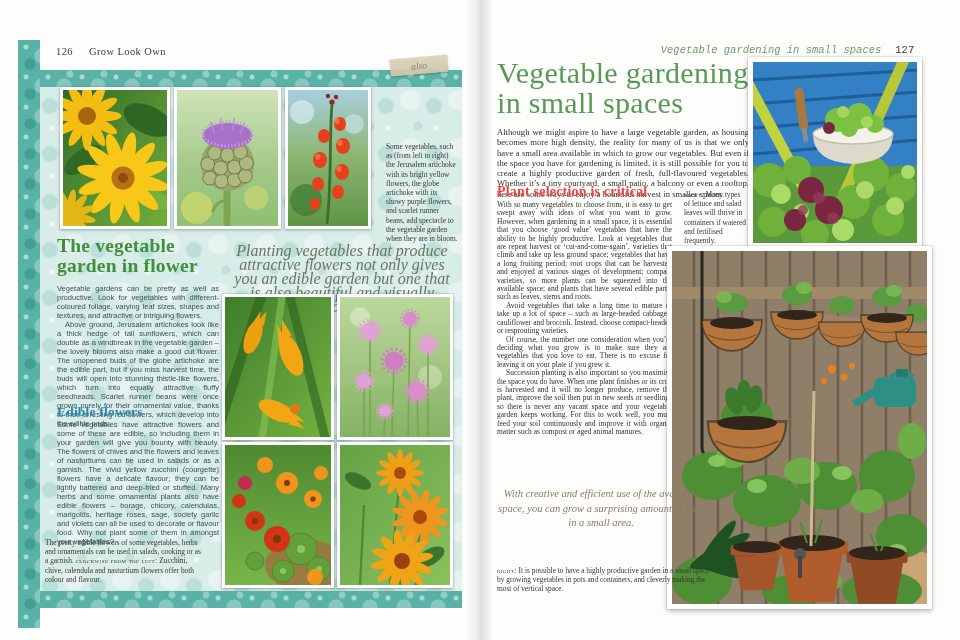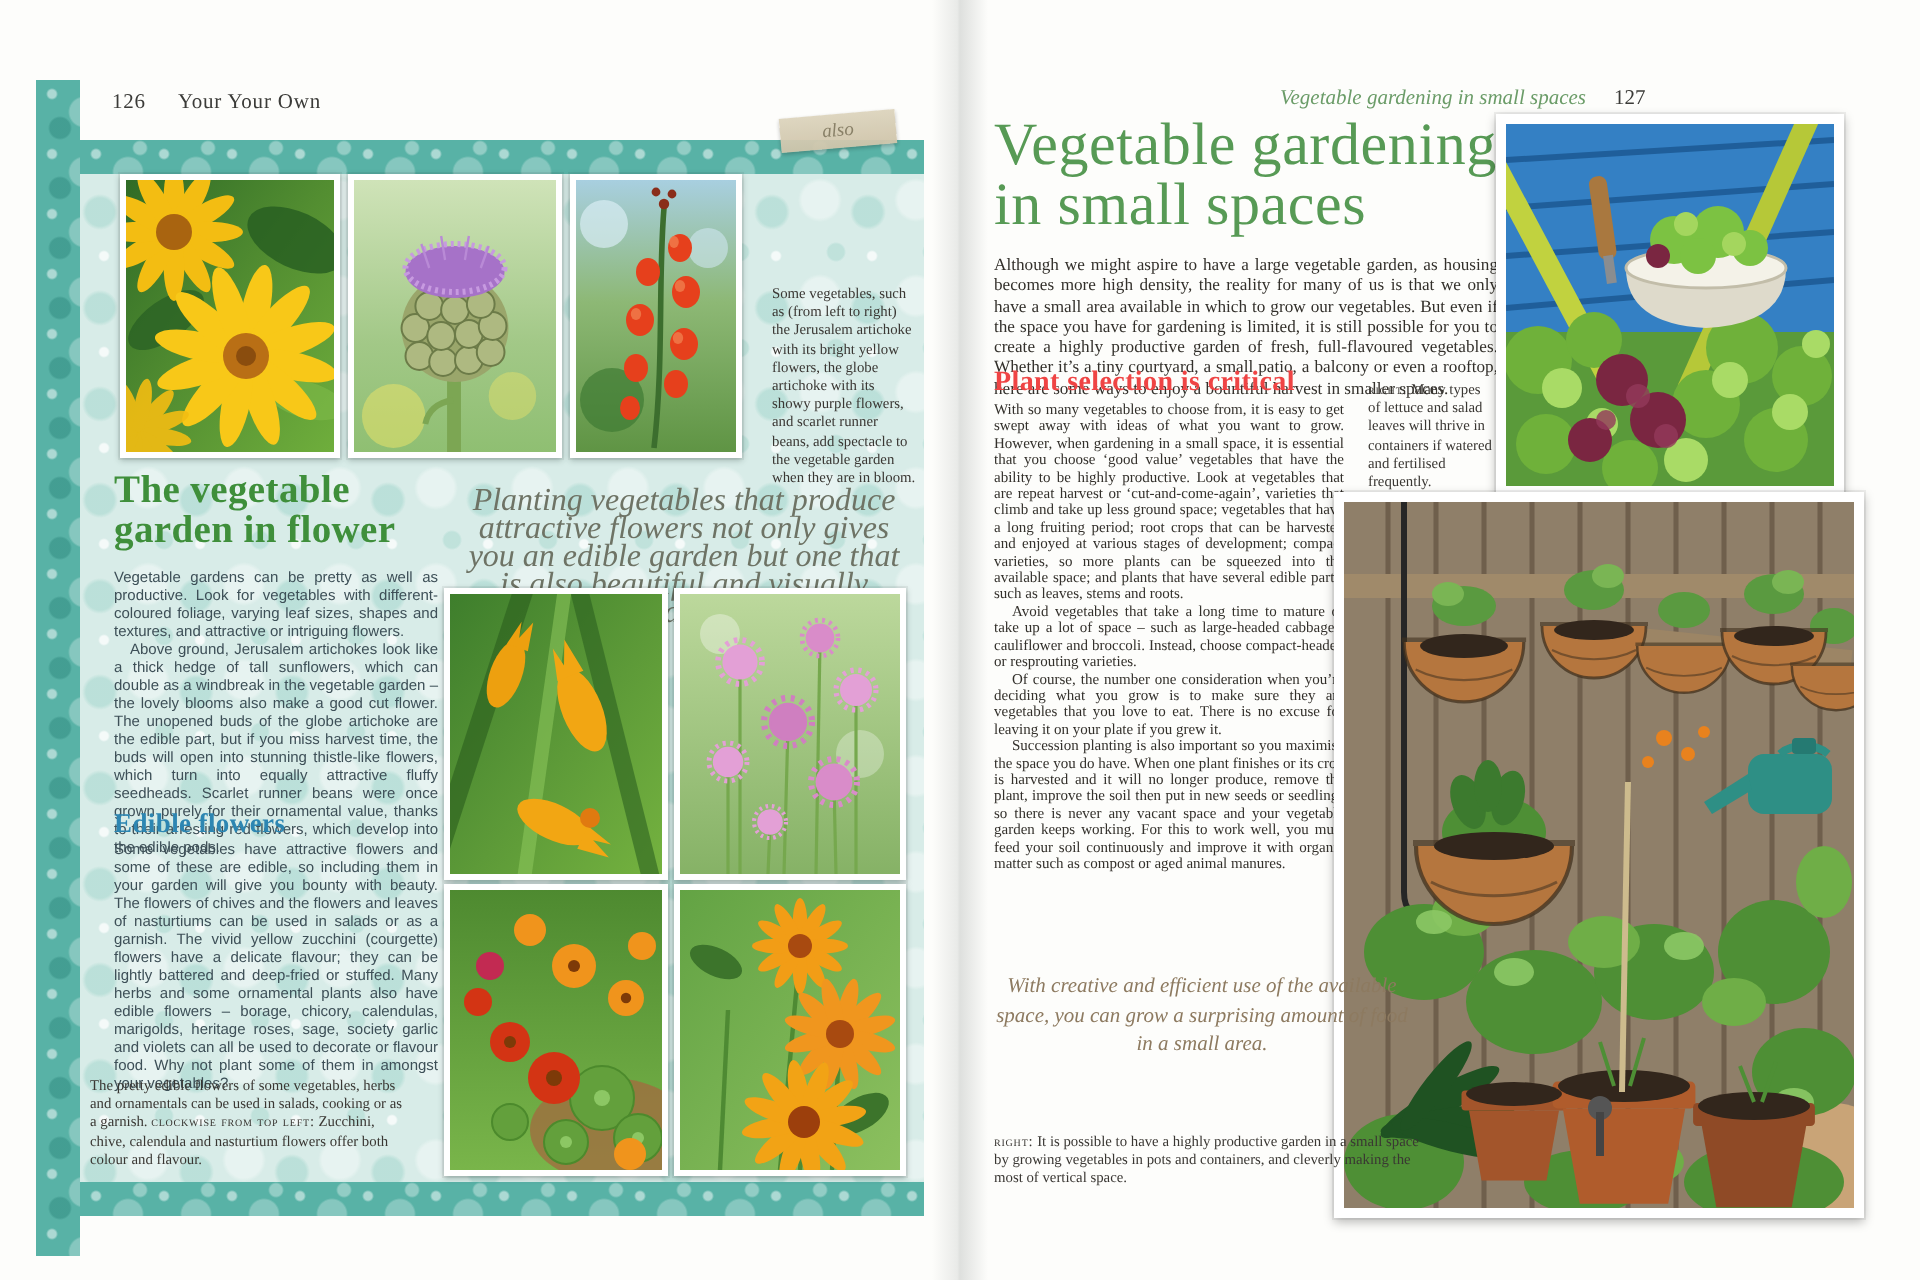--- a/index.html
+++ b/index.html
@@ -19,21 +19,21 @@
      radial-gradient(circle 6px at 12px 24px, rgba(30,120,110,.35) 5px, transparent 6px),
      radial-gradient(circle 4px at 30px 4px, rgba(255,255,255,.35) 3px, transparent 4px);
      background-size:34px 30px;}
   
   .photo{background:#fff;padding:3px;box-shadow:0 1px 3px rgba(40,60,55,.35),0 0 0 1px rgba(0,0,0,.05);}
   .photo-lg{background:#fff;padding:5px;box-shadow:0 2px 5px rgba(0,0,0,.28),0 0 0 1px rgba(0,0,0,.06);}
   .photo svg,.photo-lg svg{display:block;width:100%;height:100%;}
   
   .runhead-l{font-size:10.5px;letter-spacing:.4px;color:#3b3b38;}
   .runhead-l b{font-weight:normal;margin-right:16px;}
-  .runhead-r{font-size:10.5px;color:#3b3b38;text-align:left;}
+  .runhead-r{font-size:10.5px;color:#3b3b38;text-align:center;font-family:Liberation Mono, monospace;}
   .runhead-r i{color:#6b9c68;margin-right:14px;}
   .h-green{font-weight:bold;font-size:19.5px;line-height:20px;color:#3f8f3b;letter-spacing:.2px;}
   .title-green{font-size:30px;line-height:30px;color:#579a55;letter-spacing:.3px;}
   .h-blue{font-weight:bold;font-size:13.5px;color:#2d86b2;letter-spacing:.2px;}
   .h-blue2{font-weight:bold;font-size:14px;color:#ef4444;letter-spacing:.2px;}
   .body-sans{font-family:"Liberation Sans",sans-serif;font-size:7.5px;line-height:9px;
              color:#3d4f57;text-align:justify;}
   .body-sans p{margin:0;}
   .body-sans p.ind{text-indent:8px;}
   .body-serif{font-size:7.5px;line-height:8.4px;color:#33302b;text-align:justify;}
@@ -83,21 +83,21 @@
     <g id="pot">
         <rect x="-21" y="-19" width="42" height="8" rx="1.5"></rect>
         <path d="M-18,-11 h36 l-5,28 h-26 z"></path>
       </g>
   </defs>
 </svg>
 
 <div class="spread">
 
   <div class="abs runhead-l" style="left:56px;top:46px;">
-    <b>126</b><span>Your Your Own</span>
+    <b>126</b><span>Grow Look Own</span>
   </div>
 
   <div class="abs lace-dark" style="left:18px;top:40px;width:22px;height:588px;"></div>
   <div class="abs lace-light" style="left:40px;top:70px;width:422px;height:538px;"></div>
   <div class="abs lace-dark" style="left:40px;top:70px;width:422px;height:17px;"></div>
   <div class="abs lace-dark" style="left:40px;top:591px;width:422px;height:17px;"></div>
 
   <div class="abs tape" style="left:390px;top:57px;width:58px;height:17px;">
     <span>also</span>
   </div>

